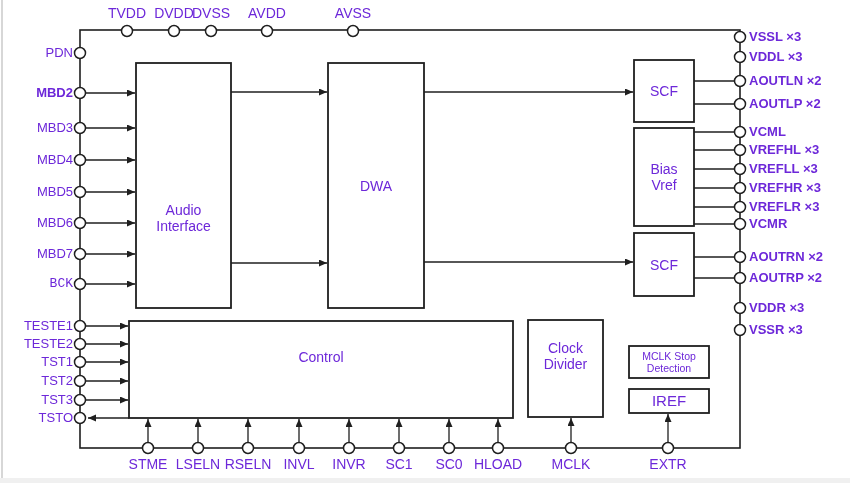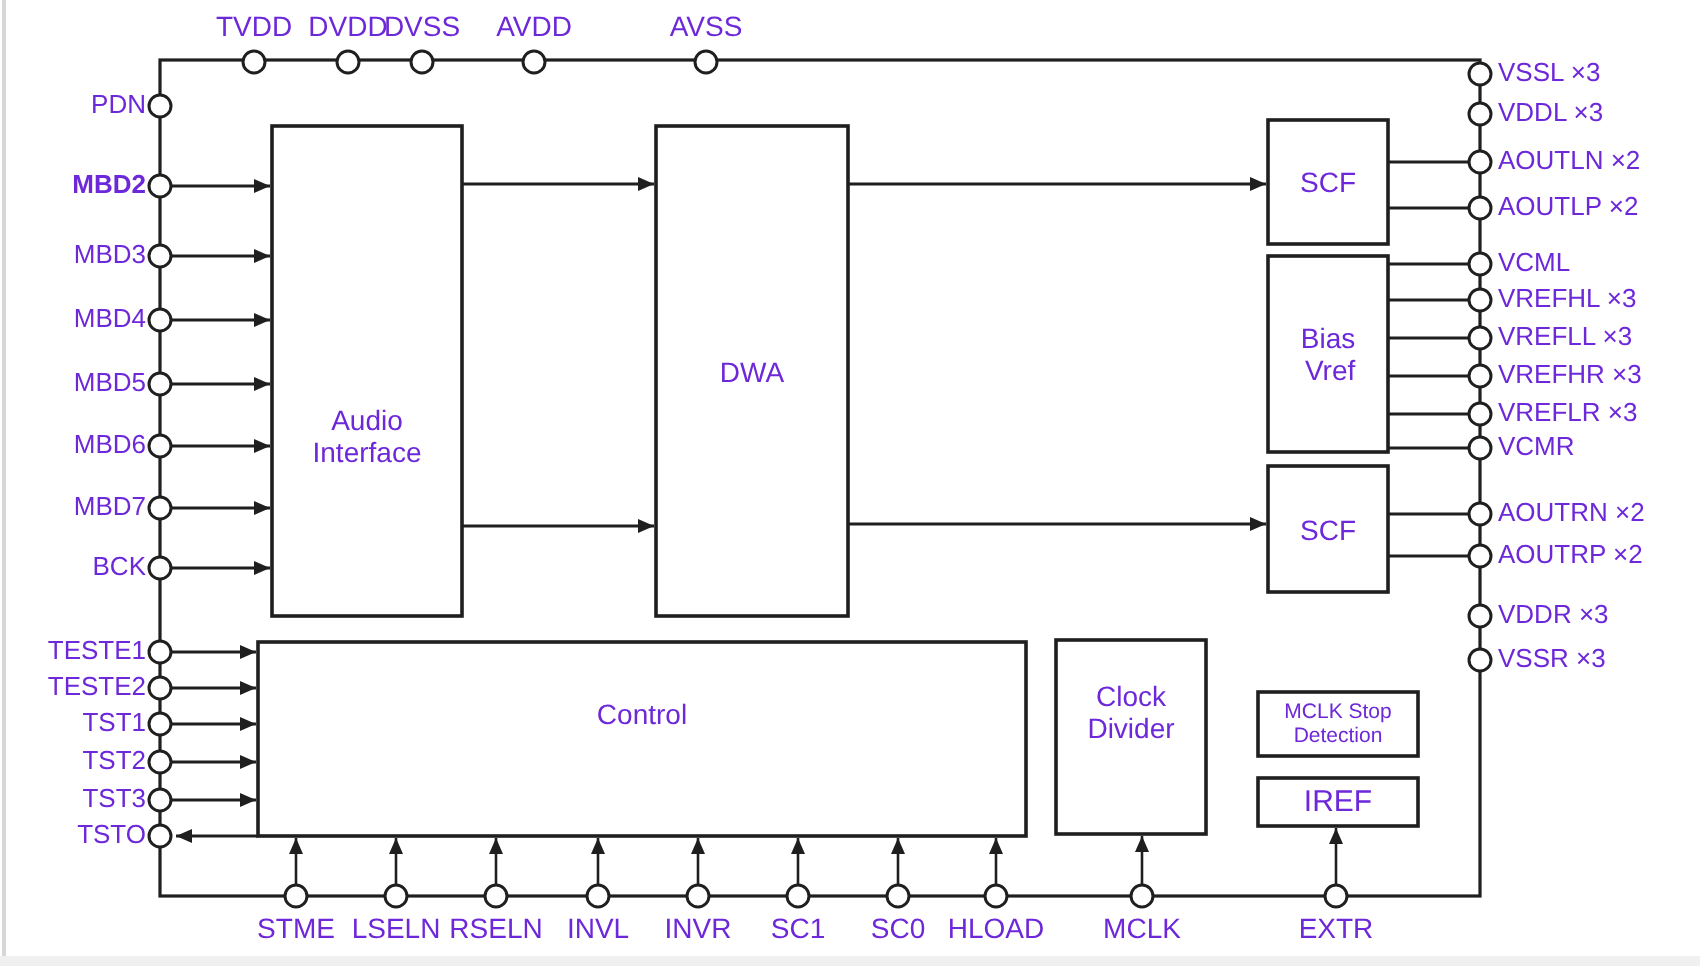--- a/index.html
+++ b/index.html
@@ -13,21 +13,21 @@
   .stage svg{position:absolute;left:0;top:0;}
   #labels{position:absolute;left:0;top:0;width:850px;height:483px;pointer-events:none;}
   .lbl{
     position:absolute;
     color:#6d28d9;
     white-space:pre-line;
     line-height:1.15;
     transform:translate(-50%,-50%);
   }
   .lbl.anchor-right{transform:translate(-100%,-50%);text-align:right;white-space:pre;}
-  .lbl.anchor-left{transform:translate(0,-50%);text-align:right;white-space:pre;}
+  .lbl.anchor-left{transform:translate(0,-50%);text-align:right;white-space:pre;font-weight:bold;}
   .lbl.block-label{text-align:center;}
   .edge-left{
     position:absolute;left:1px;top:0;width:2px;height:483px;
     background:#d7d7d7;
   }
   .edge-bottom{
     position:absolute;left:0;top:478px;width:850px;height:5px;
     background:#f0f0f0;
   }
 </style>
@@ -130,42 +130,42 @@
       <circle cx="449" cy="448" r="5.5" fill="#ffffff" stroke="#1f1f1f" stroke-width="1.5"></circle>
       <circle cx="498" cy="448" r="5.5" fill="#ffffff" stroke="#1f1f1f" stroke-width="1.5"></circle>
       <circle cx="571" cy="448" r="5.5" fill="#ffffff" stroke="#1f1f1f" stroke-width="1.5"></circle>
       <circle cx="668" cy="448" r="5.5" fill="#ffffff" stroke="#1f1f1f" stroke-width="1.5"></circle>
     </svg>
   <div id="labels">
       <div class="lbl block-label" style="left: 183.5px; top: 178.5px; font-size: 14px; margin-top: 39px;">Audio
 Interface</div>
       <div class="lbl block-label" style="left: 376px; top: 185.5px; font-size: 14px;">DWA</div>
       <div class="lbl block-label" style="left: 664px; top: 91px; font-size: 14px;">SCF</div>
-      <div class="lbl block-label" style="left: 664px; top: 177px; font-size: 14px; text-align: right;">Bias
+      <div class="lbl block-label" style="left: 664px; top: 177px; font-size: 14px;">Bias
 Vref</div>
       <div class="lbl block-label" style="left: 664px; top: 264.5px; font-size: 14px;">SCF</div>
       <div class="lbl block-label" style="left: 321px; top: 356.5px; font-size: 14px;">Control</div>
       <div class="lbl block-label" style="left: 565.5px; top: 355.5px; font-size: 14px;">Clock
 Divider</div>
       <div class="lbl block-label" style="left: 669px; top: 362px; font-size: 10.5px;">MCLK Stop
 Detection</div>
       <div class="lbl block-label" style="left: 669px; top: 401px; font-size: 15px;">IREF</div>
       <div class="lbl" style="left: 127px; top: 13px; font-size: 14px;">TVDD</div>
       <div class="lbl" style="left: 174px; top: 13px; font-size: 14px;">DVDD</div>
       <div class="lbl" style="left: 211px; top: 13px; font-size: 14px;">DVSS</div>
       <div class="lbl" style="left: 267px; top: 13px; font-size: 14px;">AVDD</div>
       <div class="lbl" style="left: 353px; top: 13px; font-size: 14px;">AVSS</div>
       <div class="lbl anchor-right" style="left: 73px; top: 53px; font-size: 13px;">PDN</div>
       <div class="lbl anchor-right" style="left: 73px; top: 93px; font-size: 13px; font-weight: bold;">MBD2</div>
       <div class="lbl anchor-right" style="left: 73px; top: 128px; font-size: 13px;">MBD3</div>
       <div class="lbl anchor-right" style="left: 73px; top: 160px; font-size: 13px;">MBD4</div>
       <div class="lbl anchor-right" style="left: 73px; top: 192px; font-size: 13px;">MBD5</div>
       <div class="lbl anchor-right" style="left: 73px; top: 223px; font-size: 13px;">MBD6</div>
       <div class="lbl anchor-right" style="left: 73px; top: 254px; font-size: 13px;">MBD7</div>
-      <div class="lbl anchor-right" style="left: 73px; top: 284px; font-size: 13px;">BCK</div>
+      <div class="lbl anchor-right" style="left: 73px; top: 284px; font-size: 13px; font-family: Liberation Mono, monospace;">BCK</div>
       <div class="lbl anchor-right" style="left: 73px; top: 326px; font-size: 13px;">TESTE1</div>
       <div class="lbl anchor-right" style="left: 73px; top: 344px; font-size: 13px;">TESTE2</div>
       <div class="lbl anchor-right" style="left: 73px; top: 362px; font-size: 13px;">TST1</div>
       <div class="lbl anchor-right" style="left: 73px; top: 381px; font-size: 13px;">TST2</div>
       <div class="lbl anchor-right" style="left: 73px; top: 400px; font-size: 13px;">TST3</div>
       <div class="lbl anchor-right" style="left: 73px; top: 418px; font-size: 13px;">TSTO</div>
       <div class="lbl anchor-left" style="left: 749px; top: 37px; font-size: 13px;">VSSL ×3</div>
       <div class="lbl anchor-left" style="left: 749px; top: 57px; font-size: 13px;">VDDL ×3</div>
       <div class="lbl anchor-left" style="left: 749px; top: 81px; font-size: 13px;">AOUTLN ×2</div>
       <div class="lbl anchor-left" style="left: 749px; top: 104px; font-size: 13px;">AOUTLP ×2</div>

